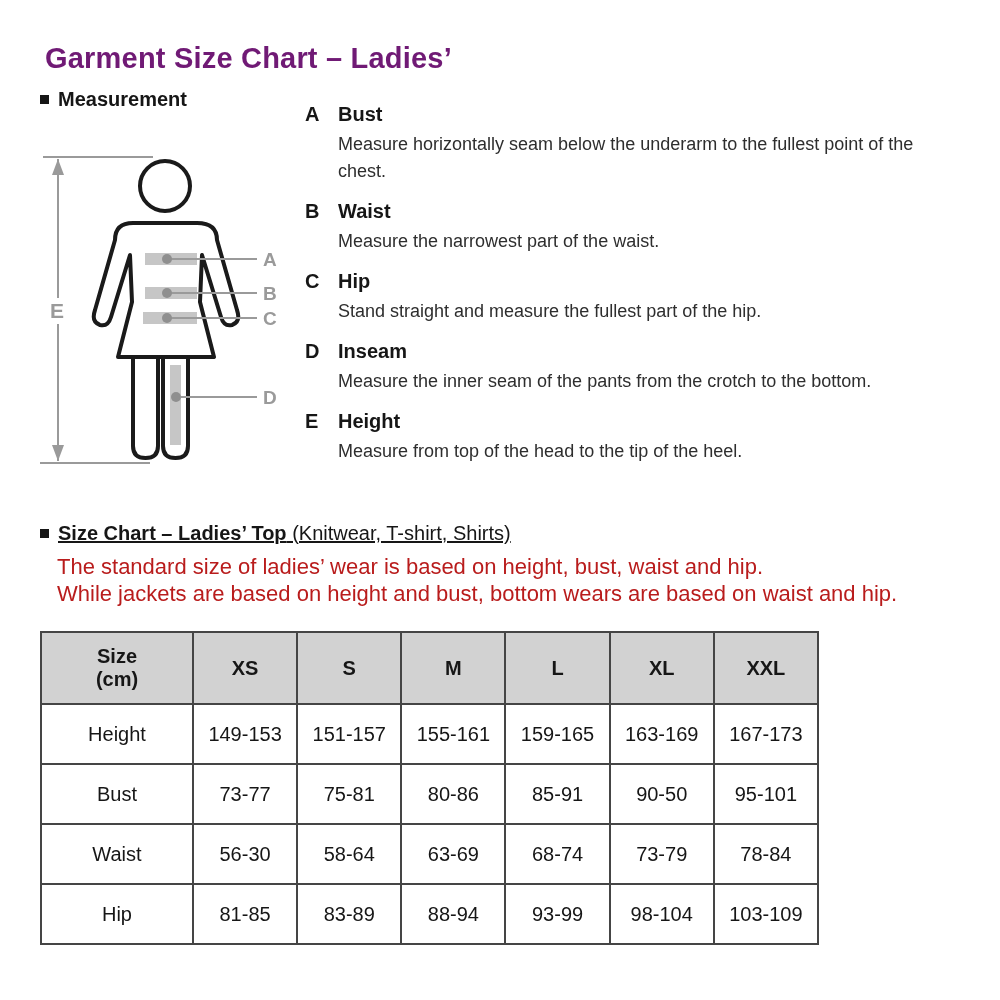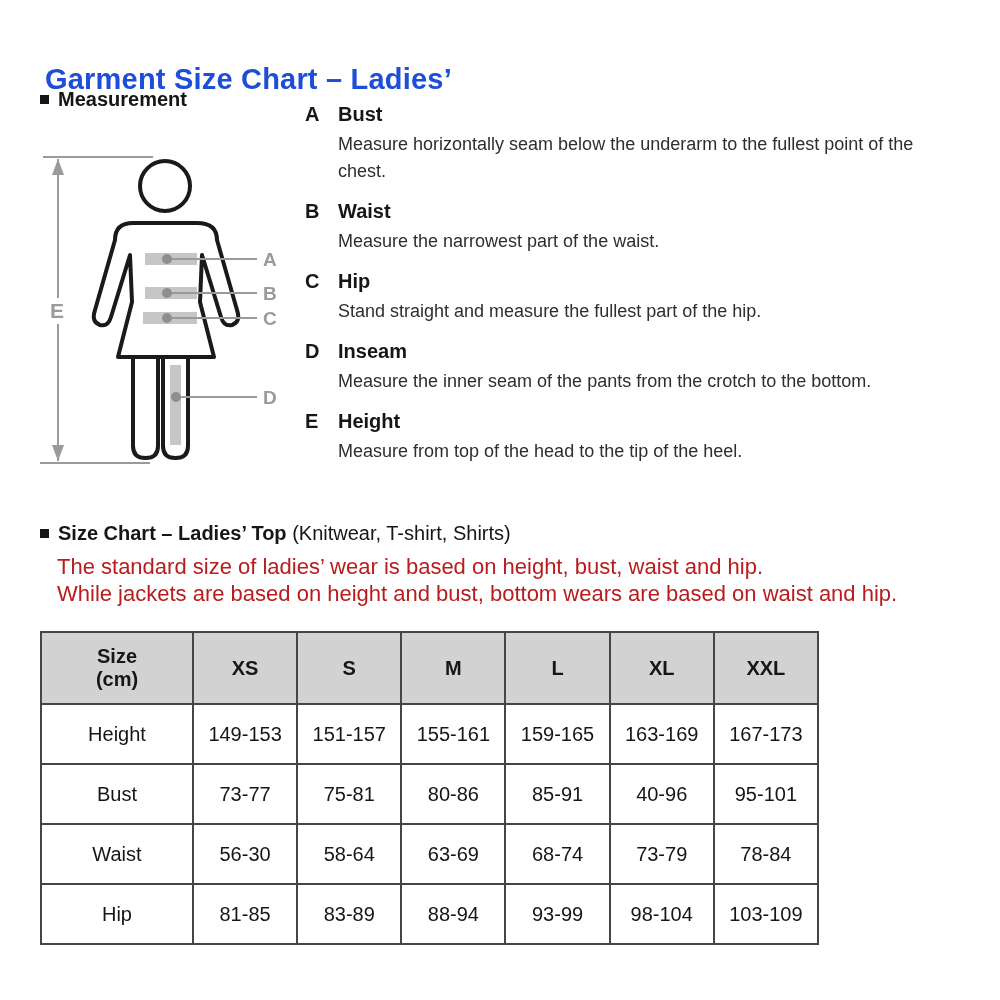--- a/index.html
+++ b/index.html
@@ -8,35 +8,35 @@
     width: 1000px; height: 1000px;
     font-family: "Liberation Sans", "DejaVu Sans", sans-serif;
     color: #1c1c1c;
     position: relative;
     overflow: hidden;
   }
   .page { position: absolute; inset: 0; background: #fff; }
 
   .page-title {
     position: absolute; left: 45px; top: 42px;
-    font-size: 29px; font-weight: 700; letter-spacing: 0.2px; color: #1d4ed8; margin-top: 21px;
+    font-size: 29px; font-weight: 700; letter-spacing: 0.2px; color: #701a75;
   }
 
   .sec-head {
     position: absolute; display: flex; align-items: center;
     font-size: 20px; font-weight: 700; color: #161616;
   }
   .sec-head .bullet {
     width: 9px; height: 9px; background: #161616; display: inline-block;
     margin-right: 9px; flex: 0 0 auto;
   }
   .sec-head .normal-part { font-weight: 400; white-space: pre; }
 
   .measurement-heading { left: 40px; top: 88px; }
-  .sizechart-heading   { left: 40px; top: 522px; }
+  .sizechart-heading   { left: 40px; top: 522px; text-decoration: underline; }
 
   .figure-svg { position: absolute; left: 35px; top: 128px; }
 
   .defs {
     position: absolute; left: 305px; top: 101px; width: 660px;
   }
   .def-head {
     display: flex; font-size: 20px; font-weight: 700; color: #161616;
     line-height: 26px; margin-bottom: 4px;
   }
@@ -208,21 +208,21 @@
         <td>159-165</td>
         <td>163-169</td>
         <td>167-173</td>
       </tr>
       <tr>
         <td class="row-label">Bust</td>
         <td>73-77</td>
         <td>75-81</td>
         <td>80-86</td>
         <td>85-91</td>
-        <td>40-96</td>
+        <td>90-50</td>
         <td>95-101</td>
       </tr>
       <tr>
         <td class="row-label">Waist</td>
         <td>56-30</td>
         <td>58-64</td>
         <td>63-69</td>
         <td>68-74</td>
         <td>73-79</td>
         <td>78-84</td>

